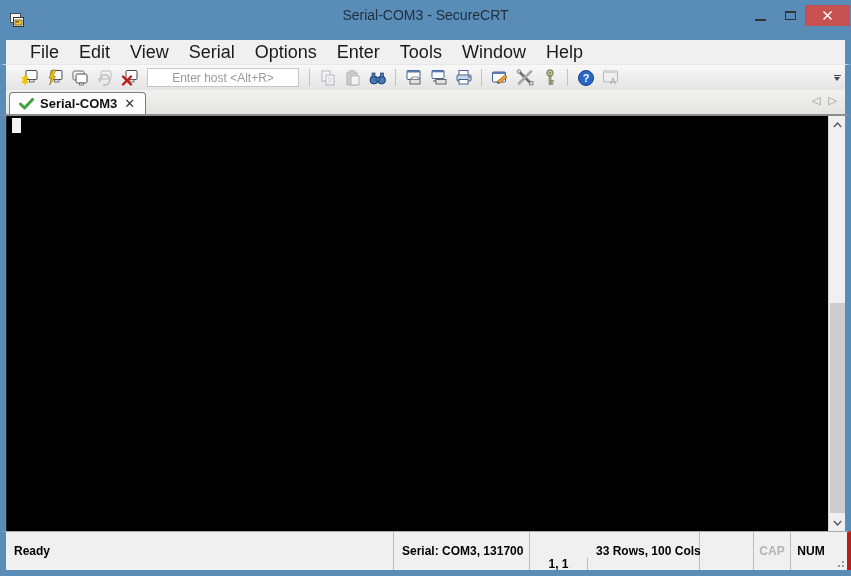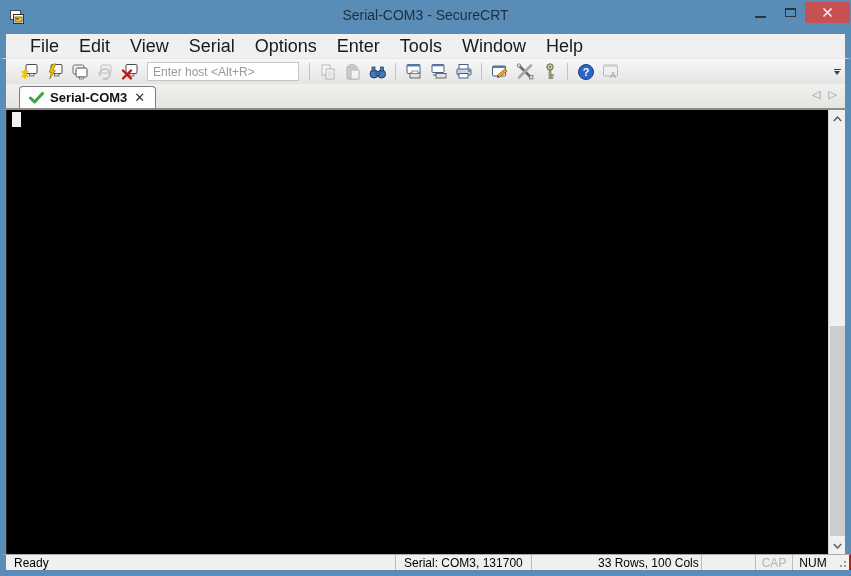--- a/index.html
+++ b/index.html
@@ -5,21 +5,21 @@
   * { margin:0; padding:0; box-sizing:border-box; }
   html,body { width:851px; height:576px; font-family:"Liberation Sans", sans-serif; }
   .window {
     width:851px; height:576px;
     background:#5a8cb8;
     display:flex; flex-direction:column;
     overflow:hidden;
   }
   
   .titlebar {
-    height:34px; display:flex; align-items:center;
+    height:40px; display:flex; align-items:center;
     position:relative; flex:0 0 auto;justify-content:flex-end;
   }
   .app-icon { width:18px; height:18px; margin-left:8px; flex:0 0 auto; }
   .title-text {
     position:absolute; left:0; right:0; top:0; height:30px;
     display:flex; align-items:center; justify-content:center;
     font-size:14px; color:#20303e; pointer-events:none;
   }
   .win-controls { margin-left:auto; display:flex; align-items:flex-start; height:30px; }
   .win-btn { width:30px; height:21px; display:flex; align-items:center; justify-content:center; }
@@ -39,30 +39,31 @@
     flex:0 0 auto; border-left:6px solid #5a8cb8; border-right:6px solid #5a8cb8;
     border-top:1px solid #e8e8e8;
   }
   .tb-btn { width:23px; height:22px; display:flex; align-items:center; justify-content:center; border:1px solid transparent; border-radius:2px; }
   .tb-btn.disabled { opacity:.42; filter:grayscale(85%); }
   .tb-sep { width:1px; height:17px; background:#c2c2c2; margin:0 4px; }
   .host-input {
     width:152px; height:19px; border:1px solid #c6c6c6; background:#fff;
     font-size:12px; color:#333; padding:0 5px; margin:0 4px 0 4px;
     font-family:"Liberation Sans", sans-serif;
+    text-align:center;
   }
   .host-input::placeholder { color:#9a9a9a; }
   .tb-overflow { margin-left:auto; margin-right:2px; width:12px; display:flex; flex-direction:column; align-items:center; gap:1px; }
   .tb-overflow .bar { width:7px; height:1px; background:#444; }
   .tb-overflow .tri { width:0; height:0; border-left:3.5px solid transparent; border-right:3.5px solid transparent; border-top:4px solid #444; }
   
   .tabbar {
     height:26px; background:linear-gradient(#f1f1ef,#e4e4e0);
     border-bottom:2px solid #8c8c8c; display:flex; align-items:flex-end;
-    padding-left:13px; flex:0 0 auto; border-left:6px solid #5a8cb8; border-right:6px solid #5a8cb8;
+    padding-left:3px; flex:0 0 auto; border-left:6px solid #5a8cb8; border-right:6px solid #5a8cb8;
     position:relative;
   }
   .tab {
     height:22px; background:#fdfdfd; border:1px solid #7d7d7d; border-bottom:none;
     border-radius:4px 4px 0 0; display:flex; align-items:center; padding:0 9px; gap:6px;
   }
   .tab-label { font-size:13px; font-weight:bold; color:#111; }
   .tab-close { font-size:13px; color:#333; line-height:1; padding:0 1px; cursor:default; }
   .tab-scrolls { position:absolute; right:8px; top:5px; display:flex; gap:8px; }
   .tab-scroll { font-size:11px; color:#8a8a8a; line-height:1; }
@@ -70,23 +71,23 @@
   .termrow { flex:1 1 auto; display:flex; border-left:6px solid #5a8cb8; border-right:6px solid #5a8cb8; min-height:0; }
   .terminal { flex:1 1 auto; background:#000; position:relative; border-left:1px solid #2a2a2a; }
   .cursor-block { position:absolute; left:5px; top:2px; width:9px; height:15px; background:#f2f2f2; }
   
   .scrollbar { width:17px; background:#f0f0f0; position:relative; flex:0 0 auto; border-left:1px solid #d6d6d6; }
   .sb-arrow { position:absolute; left:0; width:17px; height:17px; display:flex; align-items:center; justify-content:center; }
   .sb-arrow.up { top:0; } .sb-arrow.down { bottom:0; }
   .sb-thumb { position:absolute; left:1px; width:15px; bottom:18px; height:210px; background:#cdcdcd; }
   
   .statusbar {
-    height:16px; background:#f0f0f0; border-top:1px solid #ababab;
+    height:39px; background:#f0f0f0; border-top:1px solid #ababab;
     display:flex; align-items:stretch; font-size:12px; color:#000;
-    flex:0 0 auto; border-left:6px solid #5a8cb8; border-right:2px solid #b91c1c;
+    flex:0 0 auto; border-left:6px solid #5a8cb8; border-right:4px solid #b91c1c;font-weight:bold;
   }
   .seg { display:flex; align-items:center; border-right:1px solid #bdbdbd; padding:0 8px; white-space:nowrap; }
   .seg.ready { flex:1 1 auto; border-right:1px solid #bdbdbd; }
   .seg.serial { width:136px; justify-content:flex-start; }
   .seg.pos { width:58px; justify-content:center;margin-top:26px; }
   .seg.rowscols { width:112px; }
   .seg.emu { width:92px; }
   .seg.blank { width:54px; }
   .seg.cap { width:37px; justify-content:center; color:#b4b4b4; }
   .seg.num { width:40px; justify-content:center; border-right:none; }

